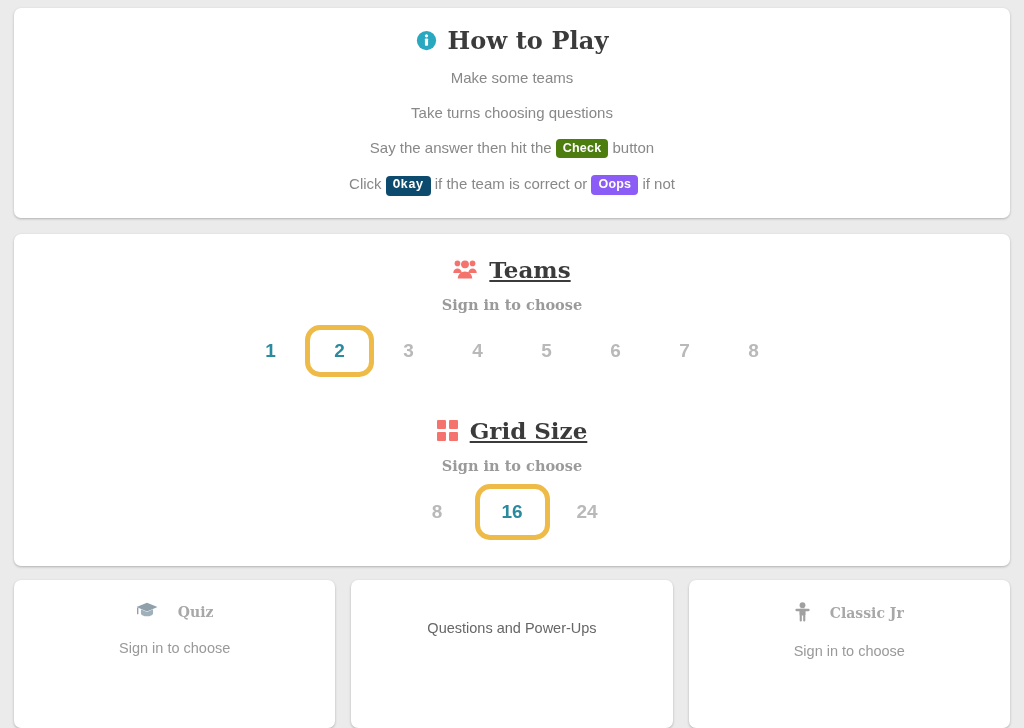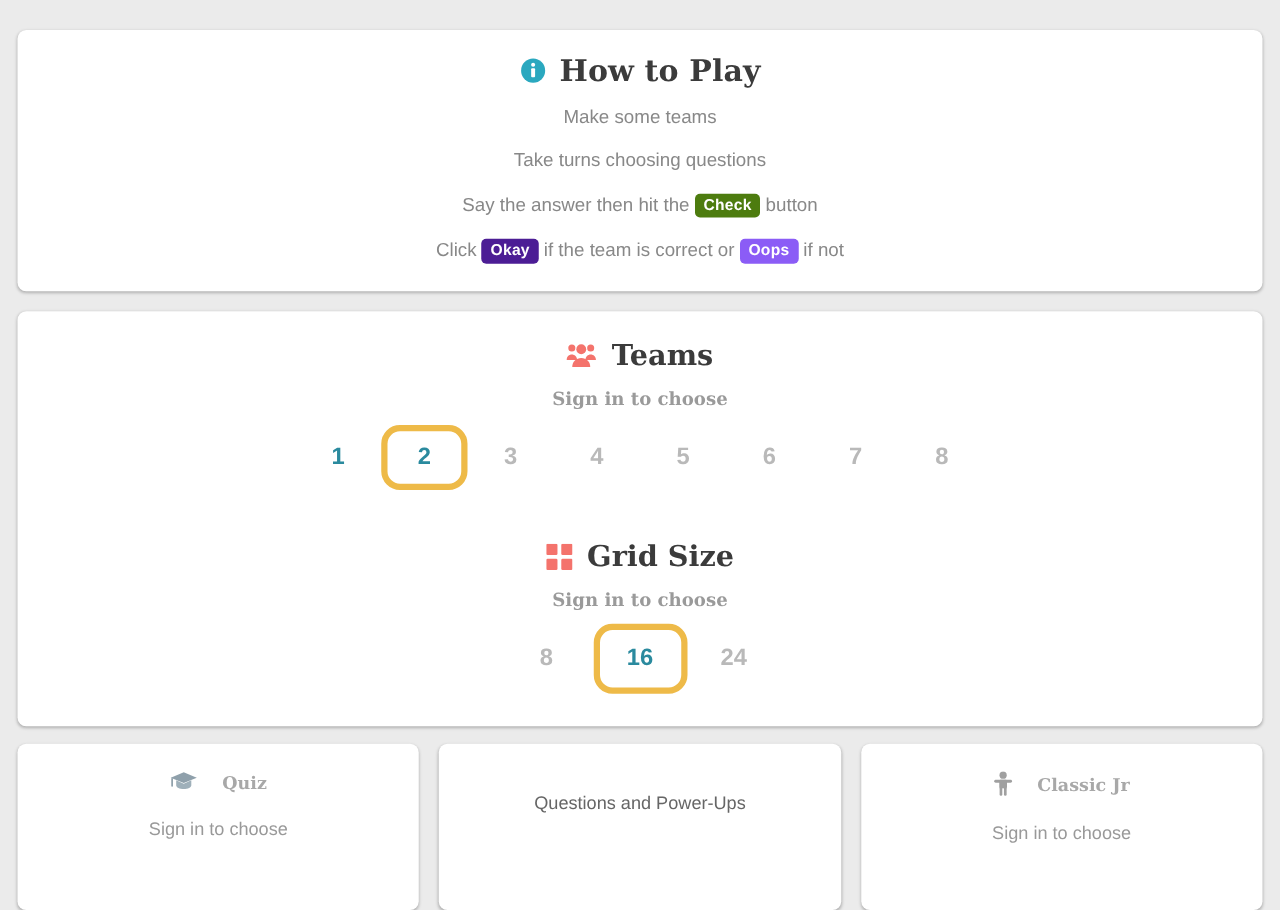--- a/index.html
+++ b/index.html
@@ -8,21 +8,21 @@
     width: 1024px;
     height: 728px;
     background: #ebebeb;
     font-family: "Liberation Sans", sans-serif;
     overflow: hidden;
   }
 
   .page {
     width: 1024px;
     height: 728px;
-    padding: 24px 14px 0 14px;
+    padding: 8px 14px 0 14px;
     display: flex;
     flex-direction: column;
   }
 
   .card {
     background: #ffffff;
     border-radius: 7px;
     box-shadow: 0 1px 3px rgba(0,0,0,0.16), 0 1px 2px rgba(0,0,0,0.10);
   }
 
@@ -68,38 +68,39 @@
     color: #ffffff;
     font-size: 12.5px;
     font-weight: 700;
     border-radius: 4px;
     padding: 2px 7px 3px 7px;
     vertical-align: 1px;
     line-height: 1.15;
     letter-spacing: 0.2px;
   }
   .badge-check { background: #4d7c0f; }
-  .badge-okay  { background: #4c1d95; }
+  .badge-okay  { background: #0c4a6e; font-family: Liberation Mono, monospace; }
   .badge-oops  { background: #8b5cf6; }
 
   
   .setup {
     padding: 22px 20px 26px 20px;
     margin-bottom: 14px;
   }
 
   .section-title {
     display: flex;
     align-items: center;
     justify-content: center;
     gap: 12px;
     font-family: "DejaVu Serif", "Liberation Serif", serif;
     font-size: 23px;
     font-weight: 700;
     color: #3b3b3b;
+    text-decoration: underline;
   }
 
   .title-icon { display: block; }
 
   .signin-note {
     text-align: center;
     font-family: "DejaVu Serif", "Liberation Serif", serif;
     font-size: 14.5px;
     font-weight: 600;
     color: #9a9a9a;

